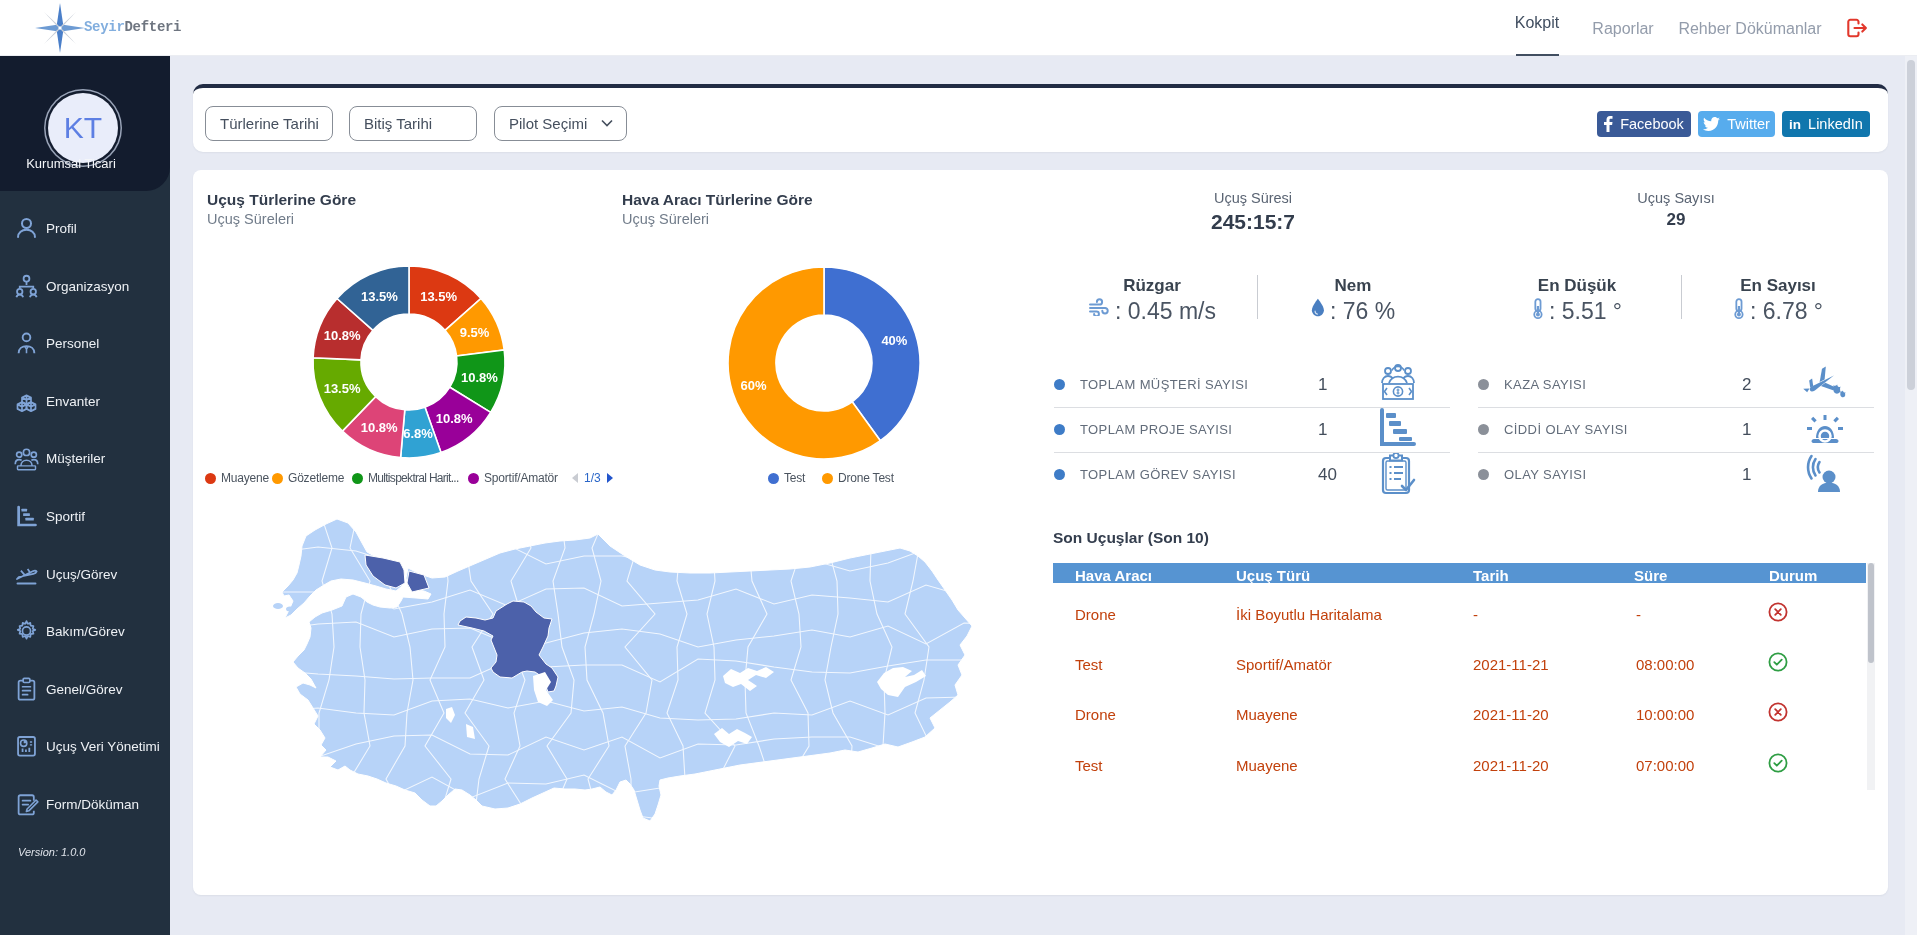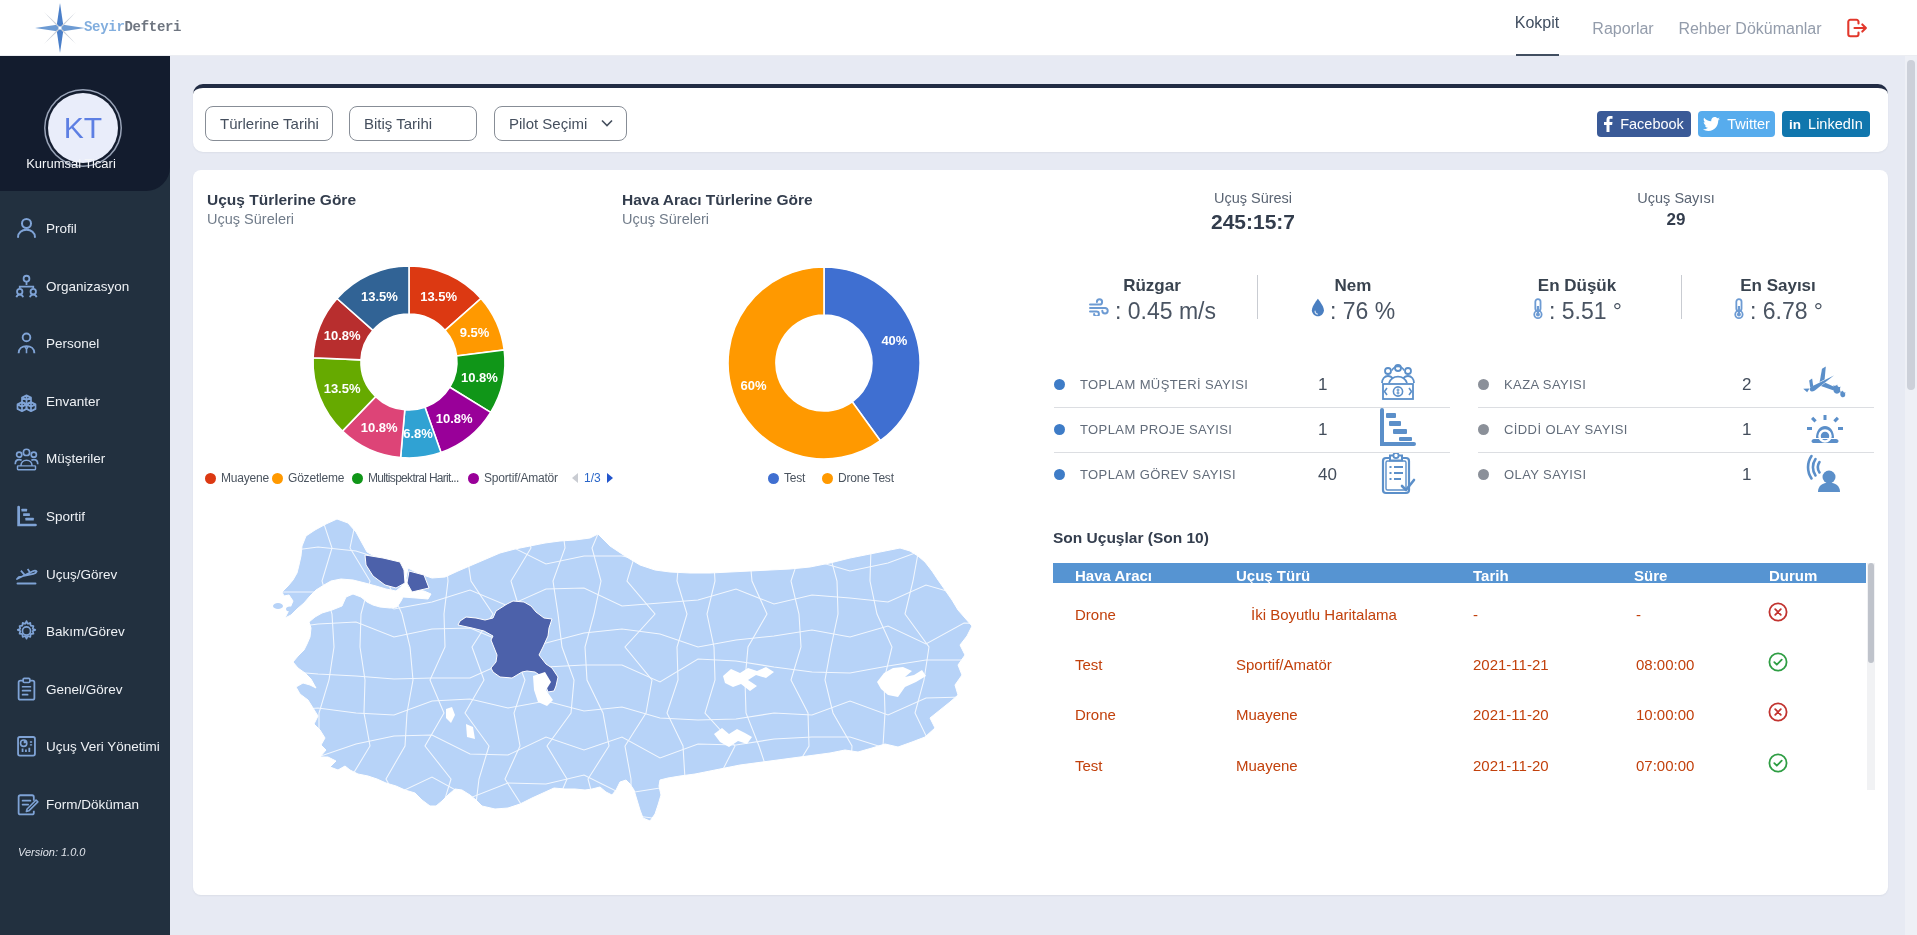--- a/index.html
+++ b/index.html
@@ -382,21 +382,21 @@
 <div class="thead">
   <div class="th" style="left:22px;">Hava Aracı</div>
   <div class="th" style="left:183px;">Uçuş Türü</div>
   <div class="th" style="left:420px;">Tarih</div>
   <div class="th" style="left:581px;">Süre</div>
   <div class="th" style="left:716px;">Durum</div>
 </div>
 <div class="tsb"></div>
     <div class="tsbth"></div>
 <div class="td" style="left:1075px;top:606px;">Drone</div>
-<div class="td" style="left:1236px;top:606px;margin-left:15px;">İki Boyutlu Haritalama</div>
+<div class="td" style="left:1236px;top:606px;">İki Boyutlu Haritalama</div>
 <div class="td" style="left:1473px;top:606px;">-</div>
 <div class="td" style="left:1636px;top:606px;">-</div>
 <div class="sticon" style="left:1778px;top:614px;"><svg width="20" height="20" viewBox="0 0 20 20" fill="none">
         <circle cx="10" cy="10" r="8.6" stroke="#c23430" stroke-width="1.8"></circle>
         <path d="M7.2 7.2l5.6 5.6M12.8 7.2l-5.6 5.6" stroke="#c23430" stroke-width="1.8" stroke-linecap="round"></path>
       </svg></div>
 <div class="td" style="left:1075px;top:656px;">Test</div>
 <div class="td" style="left:1236px;top:656px;">Sportif/Amatör</div>
 <div class="td" style="left:1473px;top:656px;">2021-11-21</div>
 <div class="td" style="left:1636px;top:656px;">08:00:00</div>

